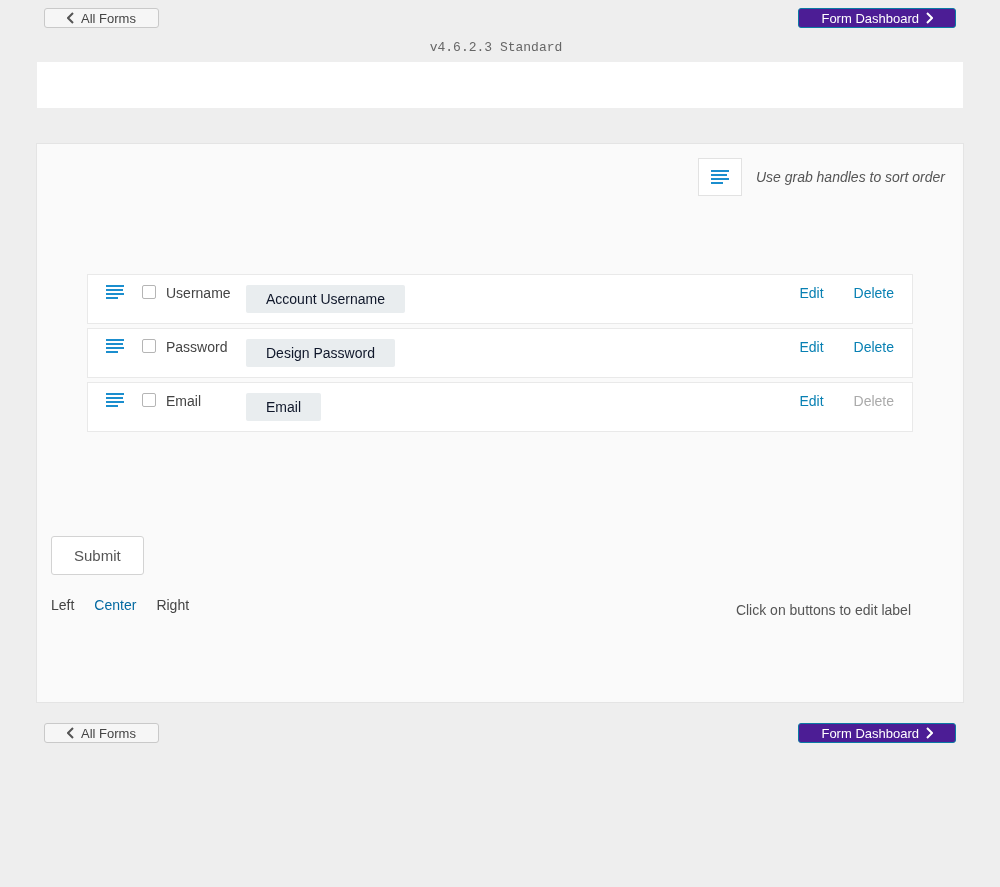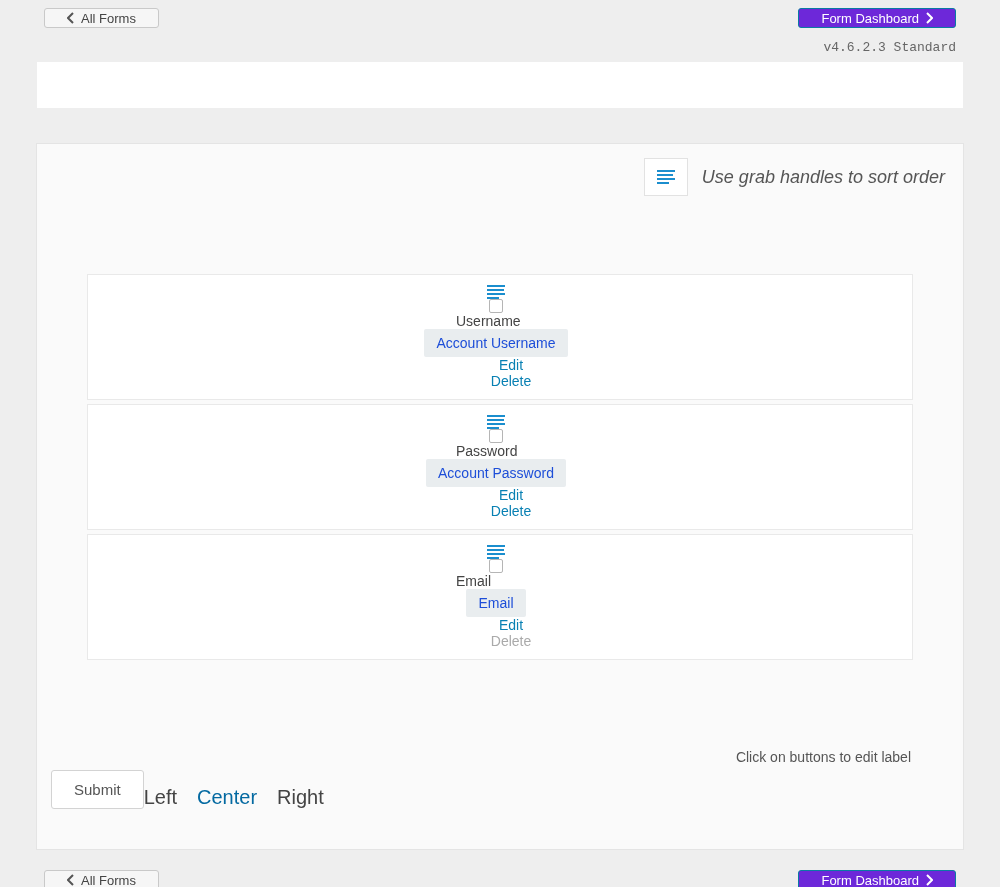--- a/index.html
+++ b/index.html
@@ -27,29 +27,29 @@
     padding: 0 22px;
     border: 1px solid #c9c9c9;
     background: #f6f6f6;
     border-radius: 3px;
     font-size: 13px;
     color: #444;
     cursor: pointer;
     text-decoration: none;
   }
   .btn.primary {
-    background: #6d28d9;
+    background: #4c1d95;
     border-color: #0b7aa4;
     color: #fff;
   }
   .chev { display:inline-block; }
   .chev svg { display:block; }
 
   .version {
-    text-align: right;
+    text-align: center;
     font-family: "Courier New", monospace;
     font-size: 13px;
     color: #666;
     padding: 12px 8px 6px 0;
   }
 
   
   .panel {
     background: #fff;
     border: 1px solid #eee;
@@ -116,36 +116,35 @@
     height: 38px;
     background: #fff;
     border: 1px solid #e2e2e2;
     display: flex;
     align-items: center;
     justify-content: center;
   }
   .hint-text {
     font-style: italic;
     color: #555;
-    font-size: 18px;
+    font-size: 14px;
   }
 
   .fields {
     padding: 10px 36px 0 36px;
     margin-top: 60px;
   }
   .field {
     background: #fff;
     border: 1px solid #e9e9e9;
     border-top: 1px solid #e9e9e9;
     display: flex;
-    align-items: center;
+    align-items: flex-start;
     padding: 10px 18px 10px 10px;
     margin-bottom: 4px;
-    flex-direction: column;
   }
   .field:first-child { margin-top: 0; }
   .field .grab {
     width: 34px;
     display: flex;
     justify-content: center;
   }
   .field .cbwrap {
     width: 34px;
     display:flex;
@@ -160,54 +159,54 @@
     border-radius: 2px;
   }
   .field .fname {
     color: #444;
     font-size: 14px;
     margin-right: 12px;
     min-width: 68px;
   }
   .field .placeholder {
     background: #e9edef;
-    color: #1d4ed8;
-    font-size: 14px;
-    padding: 6px 12px;
+    color: #0f172a;
+    font-size: 14px;
+    padding: 6px 20px;
     border-radius: 2px;
   }
   .field .spacer { flex: 1; }
   .field .rlink {
     color: #0880b3;
     font-size: 14px;
     margin-left: 30px;
     cursor: pointer;
   }
   .field .rlink.muted { color: #aaa; cursor: default; }
 
   .submit-area {
     margin-top: 104px;
     display: flex;
-    flex-direction: row;
-    align-items: flex-end;
+    flex-direction: column;
+    align-items: flex-start;
   }
   .submit-btn {
     background: #fff;
     border: 1px solid #d3d3d3;
     border-radius: 3px;
     padding: 10px 22px;
     font-size: 15px;
     color: #555;
     cursor: pointer;
   }
   .align-row {
     display: flex;
     gap: 20px;
     margin-top: 22px;
-    font-size: 20px;
+    font-size: 14px;
   }
   .align-row span { color: #444; cursor: pointer; }
   .align-row span.sel { color: #0369a1; }
 
   .edit-hint {
     position: absolute;
     right: 52px;
     bottom: 84px;
     color: #555;
     font-size: 14px;
@@ -294,21 +293,21 @@
             <i></i>
             <i></i>
             <i></i>
             <i></i>
           </div>
         </div>
         <div class="cbwrap">
           <input type="checkbox" style="">
         </div>
         <span class="fname">Password</span>
-        <span class="placeholder">Account Password</span>
+        <span class="placeholder">Design Password</span>
         <span class="spacer"></span>
         <span class="rlink">Edit</span>
         <span class="rlink ">Delete</span>
       </div>
       <div class="field">
         <div class="grab">
           <div class="grab-lines">
             <i></i>
             <i></i>
             <i></i>

